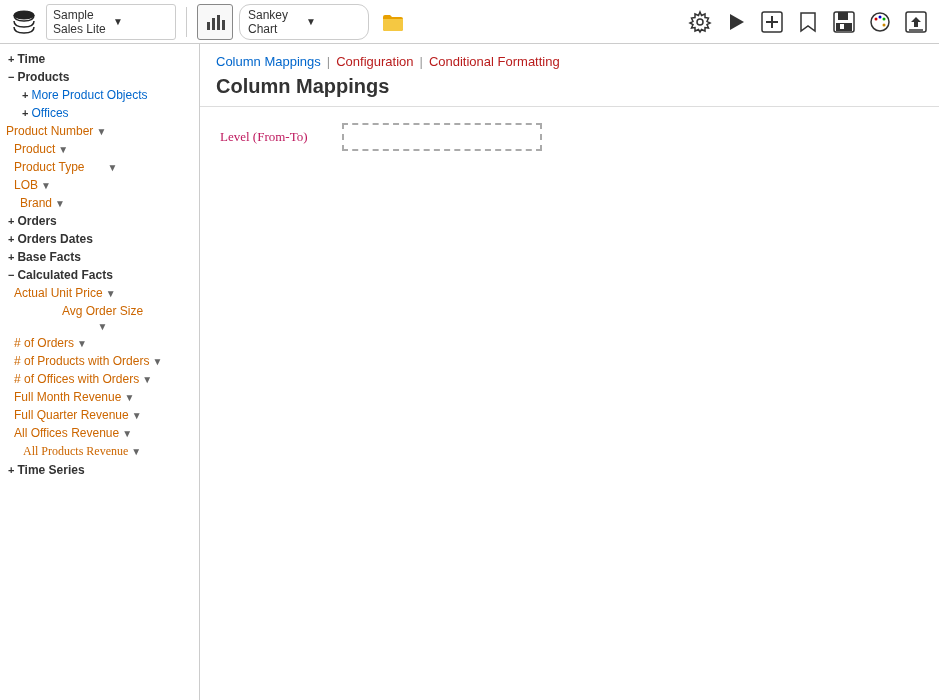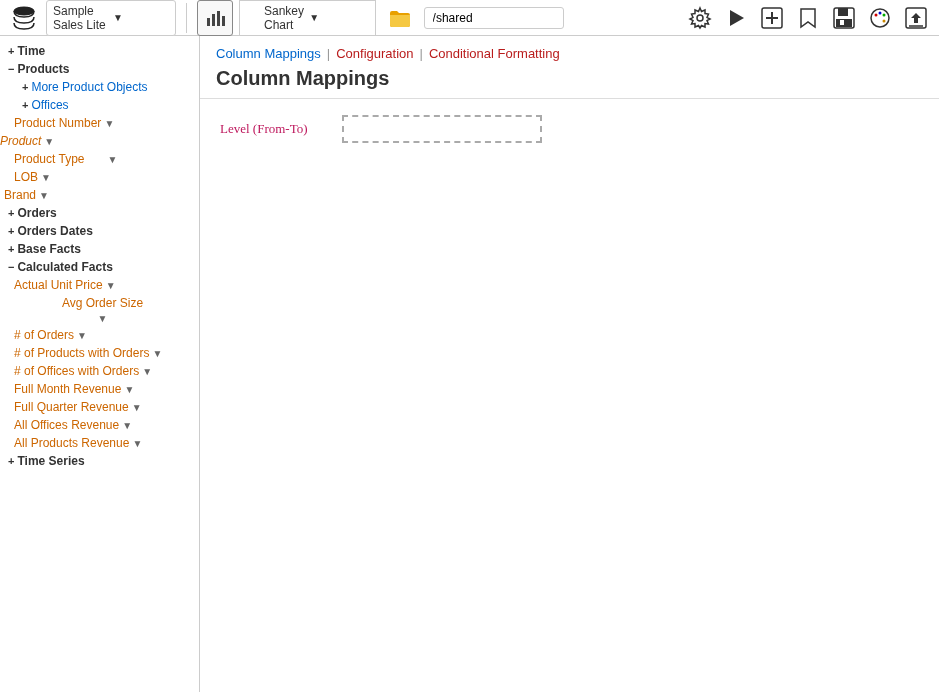--- a/index.html
+++ b/index.html
@@ -2,21 +2,21 @@
 <html><head>
   <meta charset="utf-8">
   <style>
     * { box-sizing: border-box; margin: 0; padding: 0; }
     body { font-family: Arial, sans-serif; font-size: 13px; background: #fff; color: #333; }
 
     
     .toolbar {
       display: flex;
       align-items: center;
-      height: 36px;
+      height: 44px;
       background: #fff;
       border-bottom: 1px solid #ccc;
       padding: 0 8px;
       gap: 6px;
     }
     .toolbar-db-icon {
       width: 32px; height: 32px;
       display: flex; align-items: center; justify-content: center;
     }
     .db-icon-svg { width: 28px; height: 28px; }
@@ -29,22 +29,22 @@
     .dataset-select span { flex: 1; }
     .toolbar-divider { width: 1px; height: 30px; background: #ccc; margin: 0 4px; }
     .chart-icon-btn {
       width: 36px; height: 36px;
       border: 1px solid #888; border-radius: 3px;
       display: flex; align-items: center; justify-content: center;
       background: #f8f8f8; cursor: pointer;
     }
     .chart-type-select {
       display: flex; align-items: center;
-      border: 1px solid #ccc; border-radius: 0;
-      padding: 3px 24px; font-size: 12px;
+      border: 1px solid #ccc; border-radius: 11px;
+      padding: 3px 8px; font-size: 12px;
       background: #fff; min-width: 130px;
     }
     .chart-type-select span { flex: 1; }
     .folder-btn {
       width: 36px; height: 36px;
       display: flex; align-items: center; justify-content: center;
       cursor: pointer;
     }
     .path-input {
       border: 1px solid #ccc; border-radius: 3px;
@@ -195,21 +195,20 @@
     <span style="margin-left:4px;font-size:10px;">▼</span>
   </div>
 
   <div class="folder-btn">
     <svg width="26" height="26" viewBox="0 0 26 26">
       <path d="M3 8 Q3 6 5 6 L10 6 L12 8 L21 8 Q23 8 23 10 L23 20 Q23 22 21 22 L5 22 Q3 22 3 20 Z" fill="#e8a000"></path>
       <path d="M3 10 L23 10 L23 20 Q23 22 21 22 L5 22 Q3 22 3 20 Z" fill="#f5c842"></path>
     </svg>
   </div>
 
-  <input class="path-input" type="text" value="/shared" style="">
 
   <div class="toolbar-spacer"></div>
 
   <div class="toolbar-actions">
 
     <div class="toolbar-icon-btn">
       <svg width="24" height="24" viewBox="0 0 24 24">
         <circle cx="12" cy="12" r="3" fill="none" stroke="#333" stroke-width="1.5"></circle>
         <path d="M12 2 L13.5 5.5 L17 4 L17 7.5 L20.5 8 L19 11.5 L22 13 L19 14.5 L20.5 18 L17 17.5 L17 21 L13.5 19.5 L12 22 L10.5 19.5 L7 21 L7 17.5 L3.5 18 L5 14.5 L2 13 L5 11.5 L3.5 8 L7 7.5 L7 4 L10.5 5.5 Z" fill="none" stroke="#333" stroke-width="1.5"></path>
       </svg>
@@ -281,41 +280,41 @@
     <div class="sidebar-item blue" style="padding-left:22px;">
       <span class="plus-icon">+</span>
       <span>More Product Objects</span>
     </div>
 
     <div class="sidebar-item blue" style="padding-left:22px;">
       <span class="plus-icon">+</span>
       <span>Offices</span>
     </div>
 
-    <div class="sidebar-item orange" style="padding-left:14px;">
+    <div class="sidebar-item orange" style="padding-left:6px;">
       <span>Product Number</span>
       <span class="filter-icon">▼</span>
     </div>
 
-    <div class="sidebar-item orange" style="padding-left:0;font-style:italic;">
+    <div class="sidebar-item orange" style="padding-left:14px;">
       <span>Product</span>
       <span class="filter-icon">▼</span>
     </div>
 
     <div class="sidebar-item orange" style="padding-left:14px;gap:23px;">
       <span>Product Type</span>
       <span class="filter-icon">▼</span>
     </div>
 
     <div class="sidebar-item orange" style="padding-left:14px;">
       <span>LOB</span>
       <span class="filter-icon">▼</span>
     </div>
 
-    <div class="sidebar-item orange" style="padding-left:4px;">
+    <div class="sidebar-item orange" style="padding-left:20px;">
       <span>Brand</span>
       <span class="filter-icon">▼</span>
     </div>
 
     <div class="sidebar-item group-header">
       <span class="plus-icon">+</span>
       <span>Orders</span>
     </div>
 
     <div class="sidebar-item group-header">
@@ -366,21 +365,21 @@
     <div class="sidebar-item orange" style="padding-left:14px;">
       <span>Full Quarter Revenue</span>
       <span class="filter-icon">▼</span>
     </div>
 
     <div class="sidebar-item orange" style="padding-left:14px;">
       <span>All Offices Revenue</span>
       <span class="filter-icon">▼</span>
     </div>
 
-    <div class="sidebar-item orange" style="padding-left:14px;">
+    <div class="sidebar-item orange" style="padding-left:23px;font-family:Liberation Serif, serif;">
       <span>All Products Revenue</span>
       <span class="filter-icon">▼</span>
     </div>
 
     <div class="sidebar-item group-header">
       <span class="plus-icon">+</span>
       <span>Time Series</span>
     </div>
 
   </div>

